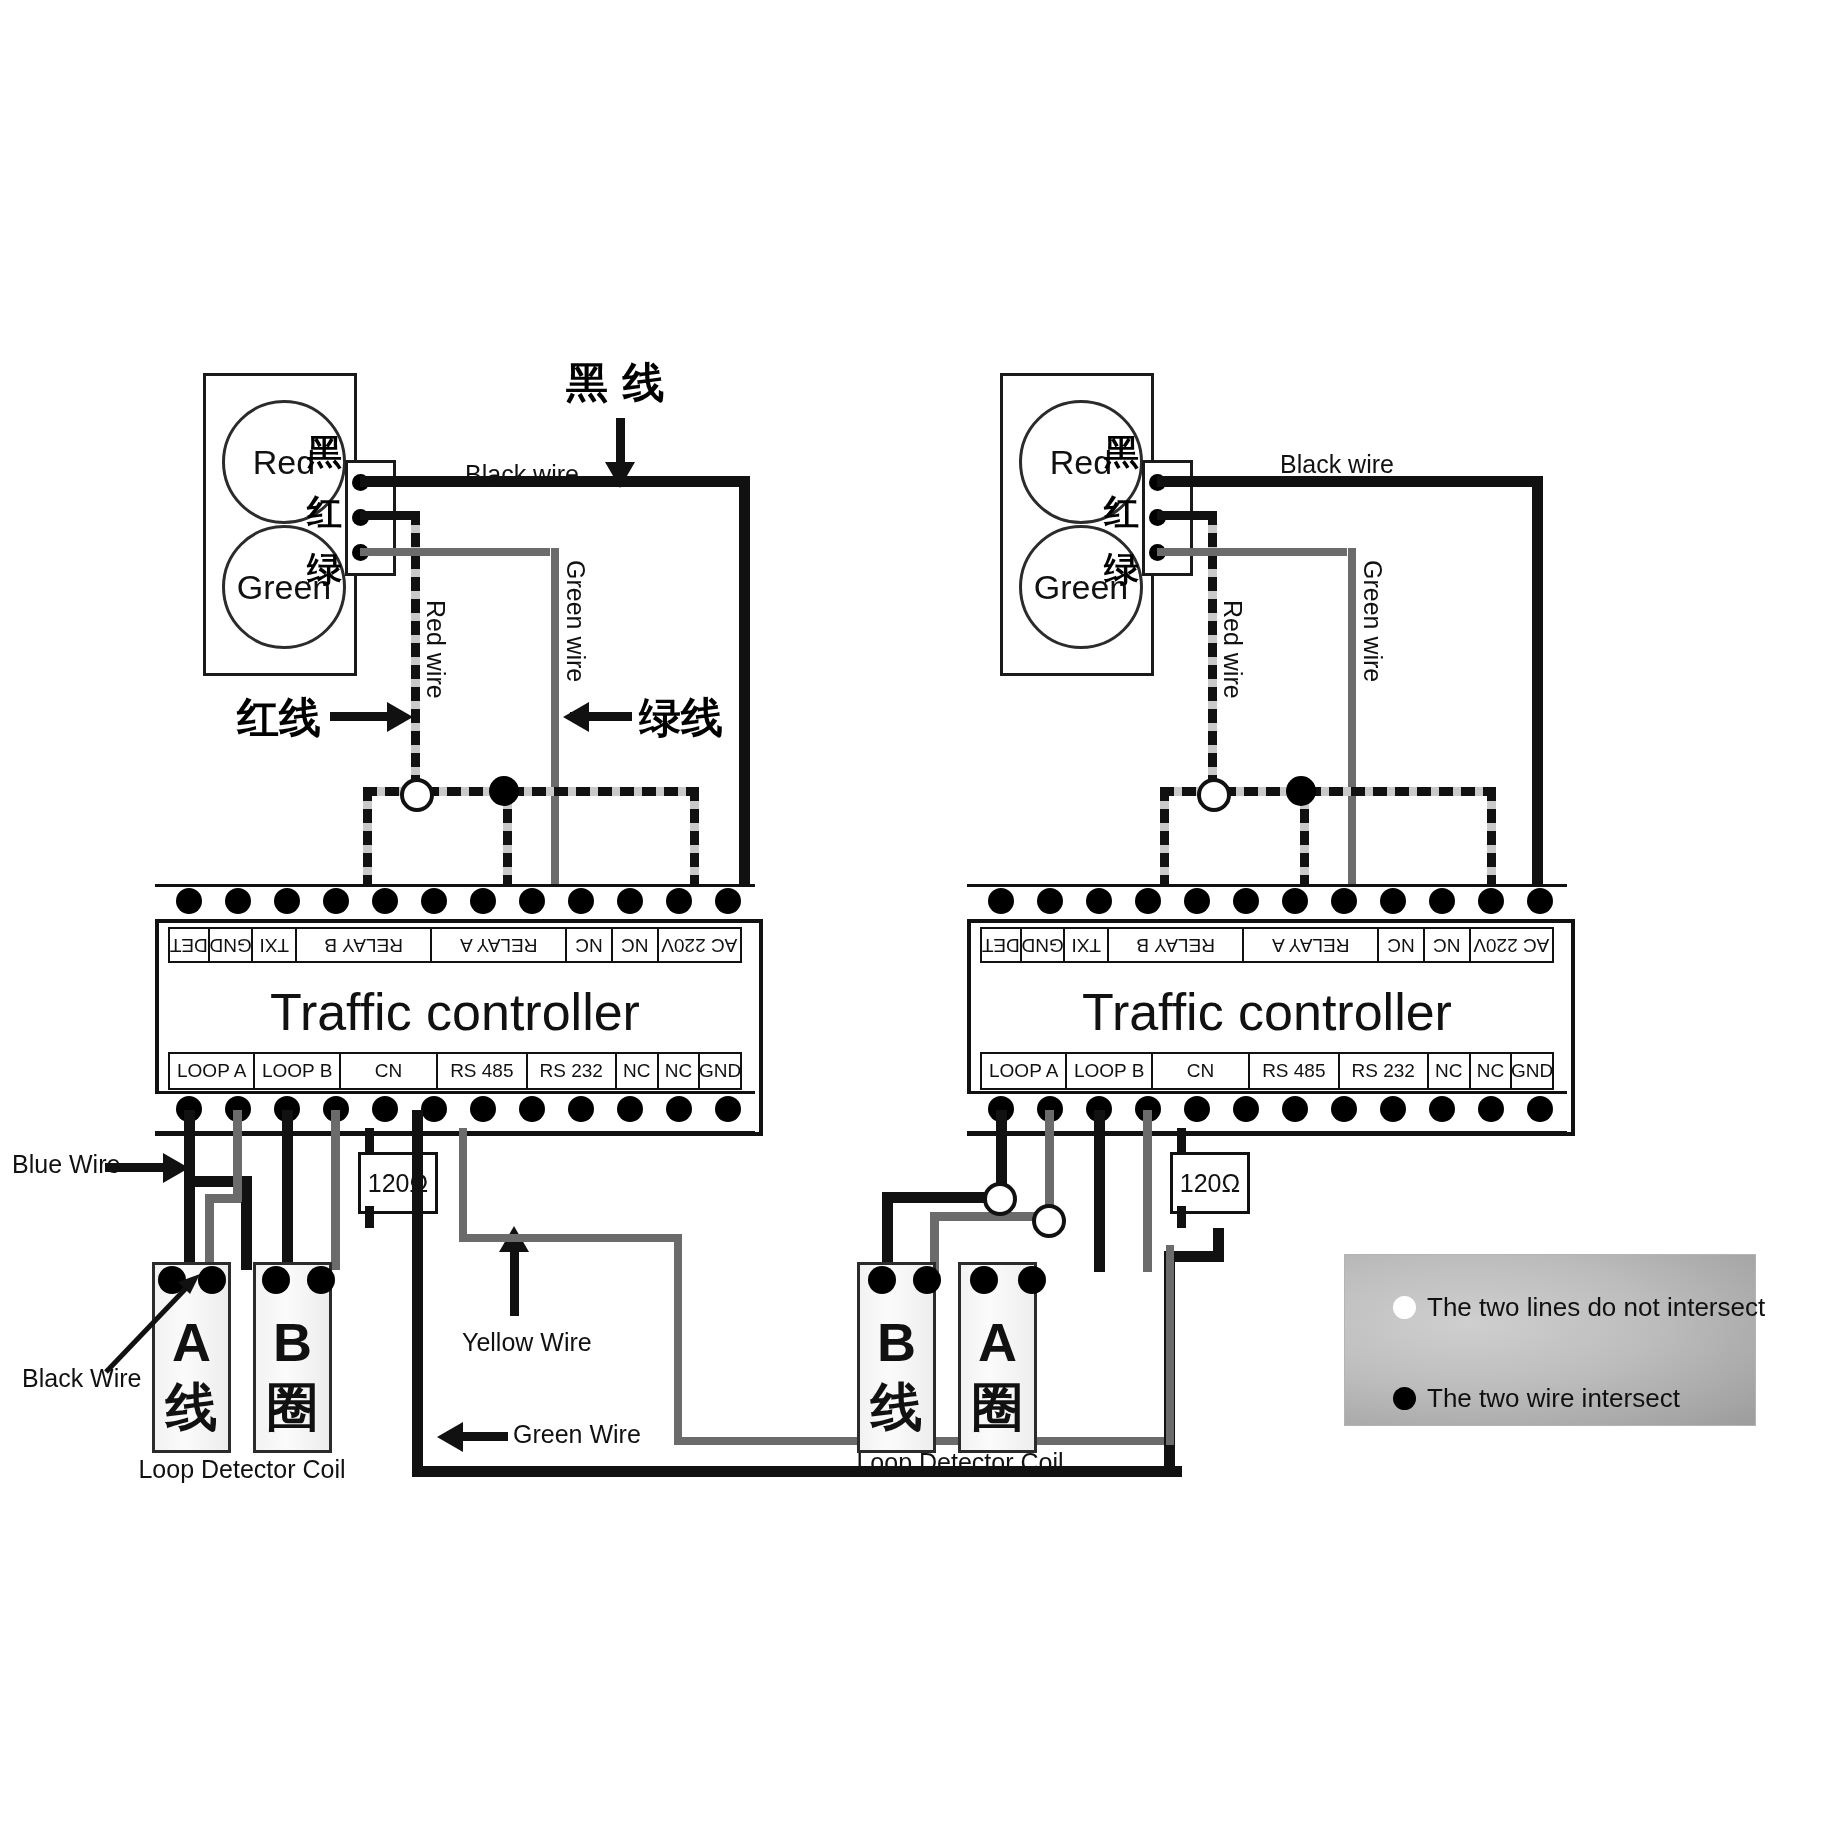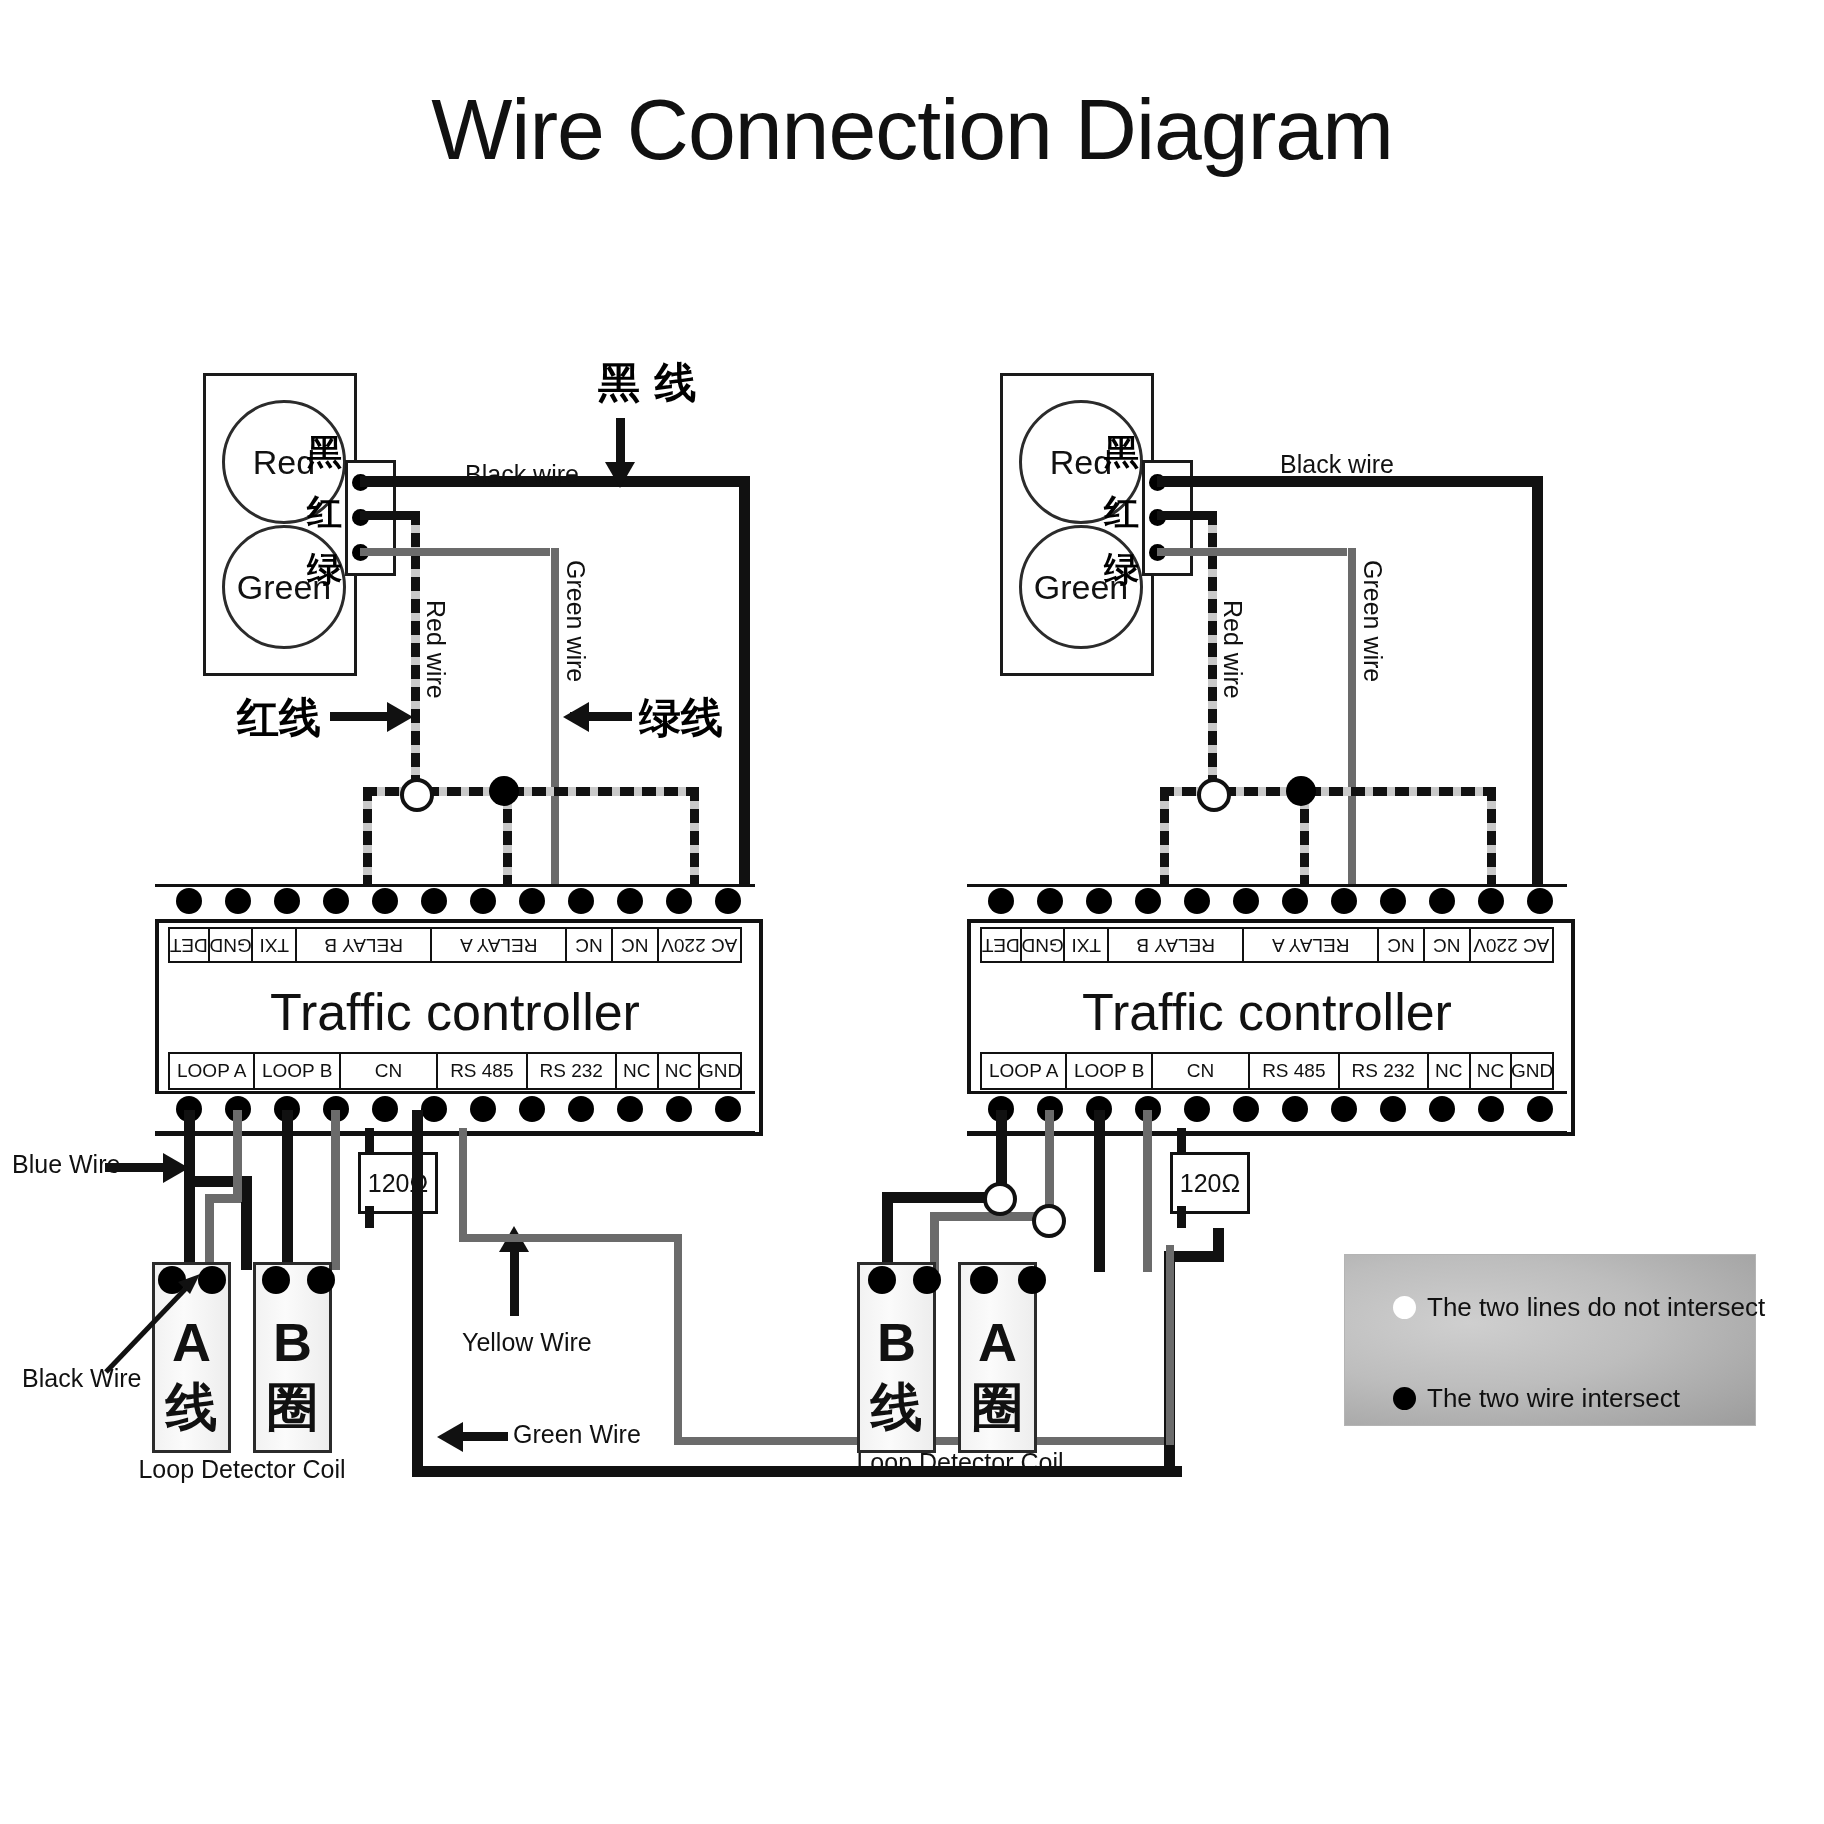--- a/index.html
+++ b/index.html
@@ -79,21 +79,20 @@
       box-shadow:0 0 0 1px #b4b4b4;}
   .leg-row{position:absolute;display:flex;align-items:center;font-size:26px;color:#111;white-space:nowrap;}
   .leg-dot-open{width:23px;height:23px;border-radius:50%;background:#fff;margin-right:11px;flex:0 0 auto;}
   .leg-dot-solid{width:23px;height:23px;border-radius:50%;background:#000;margin-right:11px;flex:0 0 auto;}
 </style>
 </head>
 <body>
 
 <div id="stage">
 
-  <div class="abs" id="title">Wire Connection Diagram</div>
 
   <div class="abs light-head" style="left:203px;top:373px;width:148px;height:297px;"></div>
   <div class="abs lamp" style="left:222px;top:400px;width:118px;height:118px;">
     <span>Red</span>
   </div>
   <div class="abs lamp" style="left:222px;top:525px;width:118px;height:118px;">
     <span>Green</span>
   </div>
   <div class="abs cn-ovl" style="left:307px;top:435px;">黑</div>
   <div class="abs cn-ovl" style="left:307px;top:495px;">红</div>
@@ -112,21 +111,21 @@
 
   <div class="abs wg" style="left:360px;top:548px;width:190px;height:8px;"></div>
   <div class="abs wg" style="left:551px;top:548px;width:8px;height:340px;"></div>
 
   <div class="abs ann vert" style="left:421px;top:600px;">Red wire</div>
 
   <div class="abs ann vert" style="left:561px;top:560px;">Green wire</div>
 
   <div class="abs ann" style="left:465px;top:460px;">Black wire</div>
 
-  <div class="abs ann-cn" style="left:566px;top:355px;margin-left:32px;">黑 线</div>
+  <div class="abs ann-cn" style="left:566px;top:355px;">黑 线</div>
   <div class="abs arrow-shaft" style="left:616px;top:418px;width:9px;height:48px;"></div>
   <div class="abs arrow-head ah-down" style="left:605px;top:462px;"></div>
 
   <div class="abs ann-cn" style="left:237px;top:690px;">红线</div>
   <div class="abs arrow-shaft" style="left:330px;top:712px;width:60px;height:9px;"></div>
   <div class="abs arrow-head ah-right" style="left:387px;top:702px;"></div>
 
   <div class="abs ann-cn" style="left:639px;top:690px;">绿线</div>
   <div class="abs arrow-shaft" style="left:570px;top:712px;width:62px;height:9px;"></div>
   <div class="abs arrow-head ah-left" style="left:563px;top:702px;"></div>

